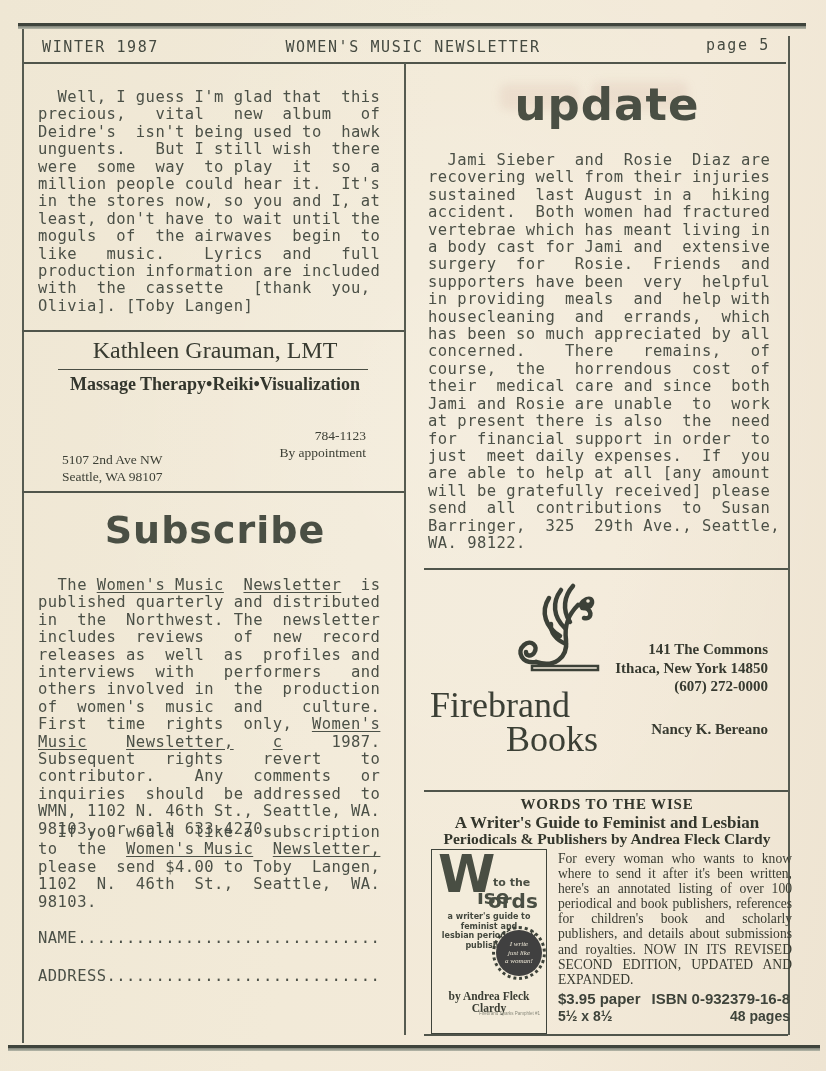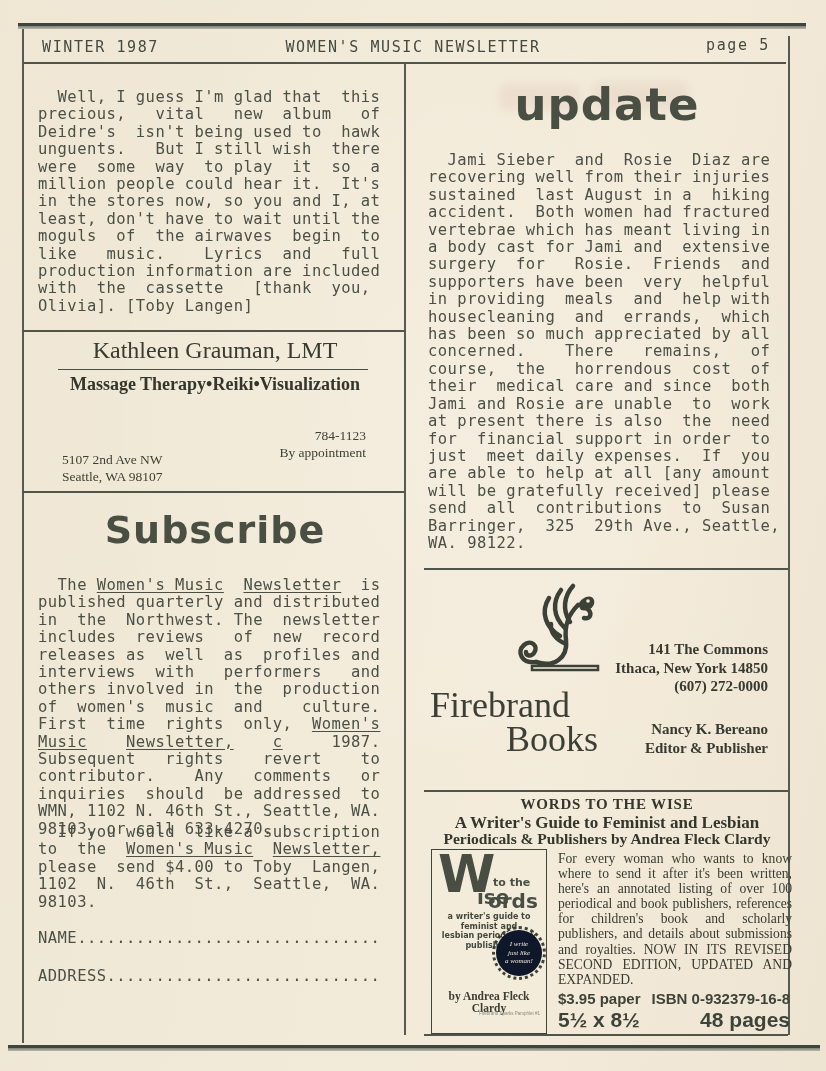--- a/index.html
+++ b/index.html
@@ -24,21 +24,21 @@
   .tw .u{text-decoration:underline;text-underline-offset:2px;}
   .hdr{font-size:15px;letter-spacing:1.6px;color:#454a41;white-space:pre;}
   .bigheading{
     font-family:"DejaVu Sans", sans-serif;font-weight:800;
     color:#4a4f44;text-align:center;letter-spacing:1px;
   }
   .serif{font-family:"Liberation Serif", serif;}
   .ghost{position:absolute;border-radius:8px;filter:blur(4px);
     background:rgba(186,130,118,0.12);}
   .badge{
-    position:absolute;border-radius:50%;background:#0f172a;
+    position:absolute;border-radius:50%;background:#404040;
     outline:3px dotted #3e433a;outline-offset:1px;
     display:flex;align-items:center;justify-content:center;text-align:center;
   }
   .badge div{color:#efe9d8;font-family:"Liberation Serif", serif;
     font-style:italic;font-size:7px;line-height:8.5px;}
   .coverbox{position:absolute;border:1.6px solid #3f443b;background:#f3ecdb;}
   .pricefont{font-family:"Liberation Sans", sans-serif;font-weight:bold;color:#3e433a;}
 </style>
 </head>
 <body>
@@ -160,21 +160,20 @@
     <div style="text-align:right;width:168px;">Books</div>
   </div>
 
   <div class="abs serif" style="left:558px;top:640px;width:210px;text-align:right;font-size:15px;line-height:18.5px;font-weight:600;color:#373a30;">
     <div>141 The Commons</div>
     <div>Ithaca, New York 14850</div>
     <div>(607) 272-0000</div>
   </div>
   <div class="abs serif" style="left:558px;top:720px;width:210px;text-align:right;font-size:15px;line-height:18.5px;font-weight:600;color:#373a30;">
     <div>Nancy K. Bereano</div>
-    <div>Editor &amp; Publisher</div>
   </div>
 
   <div class="hline" style="left:424px;top:790px;width:364px;"></div>
 
   <div class="abs serif" style="left:424px;top:796px;width:366px;text-align:center;font-size:15px;font-weight:bold;letter-spacing:0.8px;color:#33362c;">WORDS TO THE WISE</div>
   <div class="abs serif" style="left:424px;top:813px;width:366px;text-align:center;font-size:17px;font-weight:bold;color:#33362c;">A Writer's Guide to Feminist and Lesbian</div>
   <div class="abs serif" style="left:424px;top:830px;width:366px;text-align:center;font-size:15.5px;font-weight:bold;color:#33362c;">Periodicals &amp; Publishers by Andrea Fleck Clardy</div>
 
   <div class="coverbox" style="left:431px;top:849px;width:114px;height:183px;">
     <div class="abs" style="left:6px;top:-6px;font-family:'DejaVu Sans',sans-serif;font-weight:900;font-size:52px;color:#494e43;">W</div>
@@ -195,20 +194,20 @@
     <div class="abs serif" style="left:0;top:140px;width:114px;text-align:center;font-weight:bold;font-size:11.5px;color:#3a3d33;">by Andrea Fleck Clardy</div>
     <div class="abs" style="left:30px;top:161px;width:78px;text-align:right;font-family:'Liberation Sans',sans-serif;font-size:4.5px;color:#8a8a7c;filter:blur(0.4px);">Firebrand Sparks Pamphlet #1</div>
   </div>
 
   <div class="abs serif" style="left:558px;top:851px;width:234px;font-size:13.6px;line-height:15.1px;text-align:justify;color:#383b31;">For every woman who wants to know where to send it after it's been written, here's an annotated listing of over 100 periodical and book publishers, references for children's book and scholarly publishers, and details about submissions and royalties. NOW IN ITS REVISED SECOND EDITION, UPDATED AND EXPANDED.</div>
 
   <div class="abs pricefont" style="left:558px;top:990px;width:232px;display:flex;justify-content:space-between;font-size:15px;">
     <span>$3.95 paper</span>
     <span>ISBN 0-932379-16-8</span>
   </div>
-  <div class="abs pricefont" style="left:558px;top:1008px;width:232px;display:flex;justify-content:space-between;font-size:21px;">
+  <div class="abs pricefont" style="left:558px;top:1008px;width:232px;display:flex;justify-content:space-between;font-size:14px;">
     <span>5½ x 8½</span>
     <span>48 pages</span>
   </div>
 
   <div class="hline" style="left:424px;top:1034px;width:364px;"></div>
 
 </div>
 
 </body></html>

